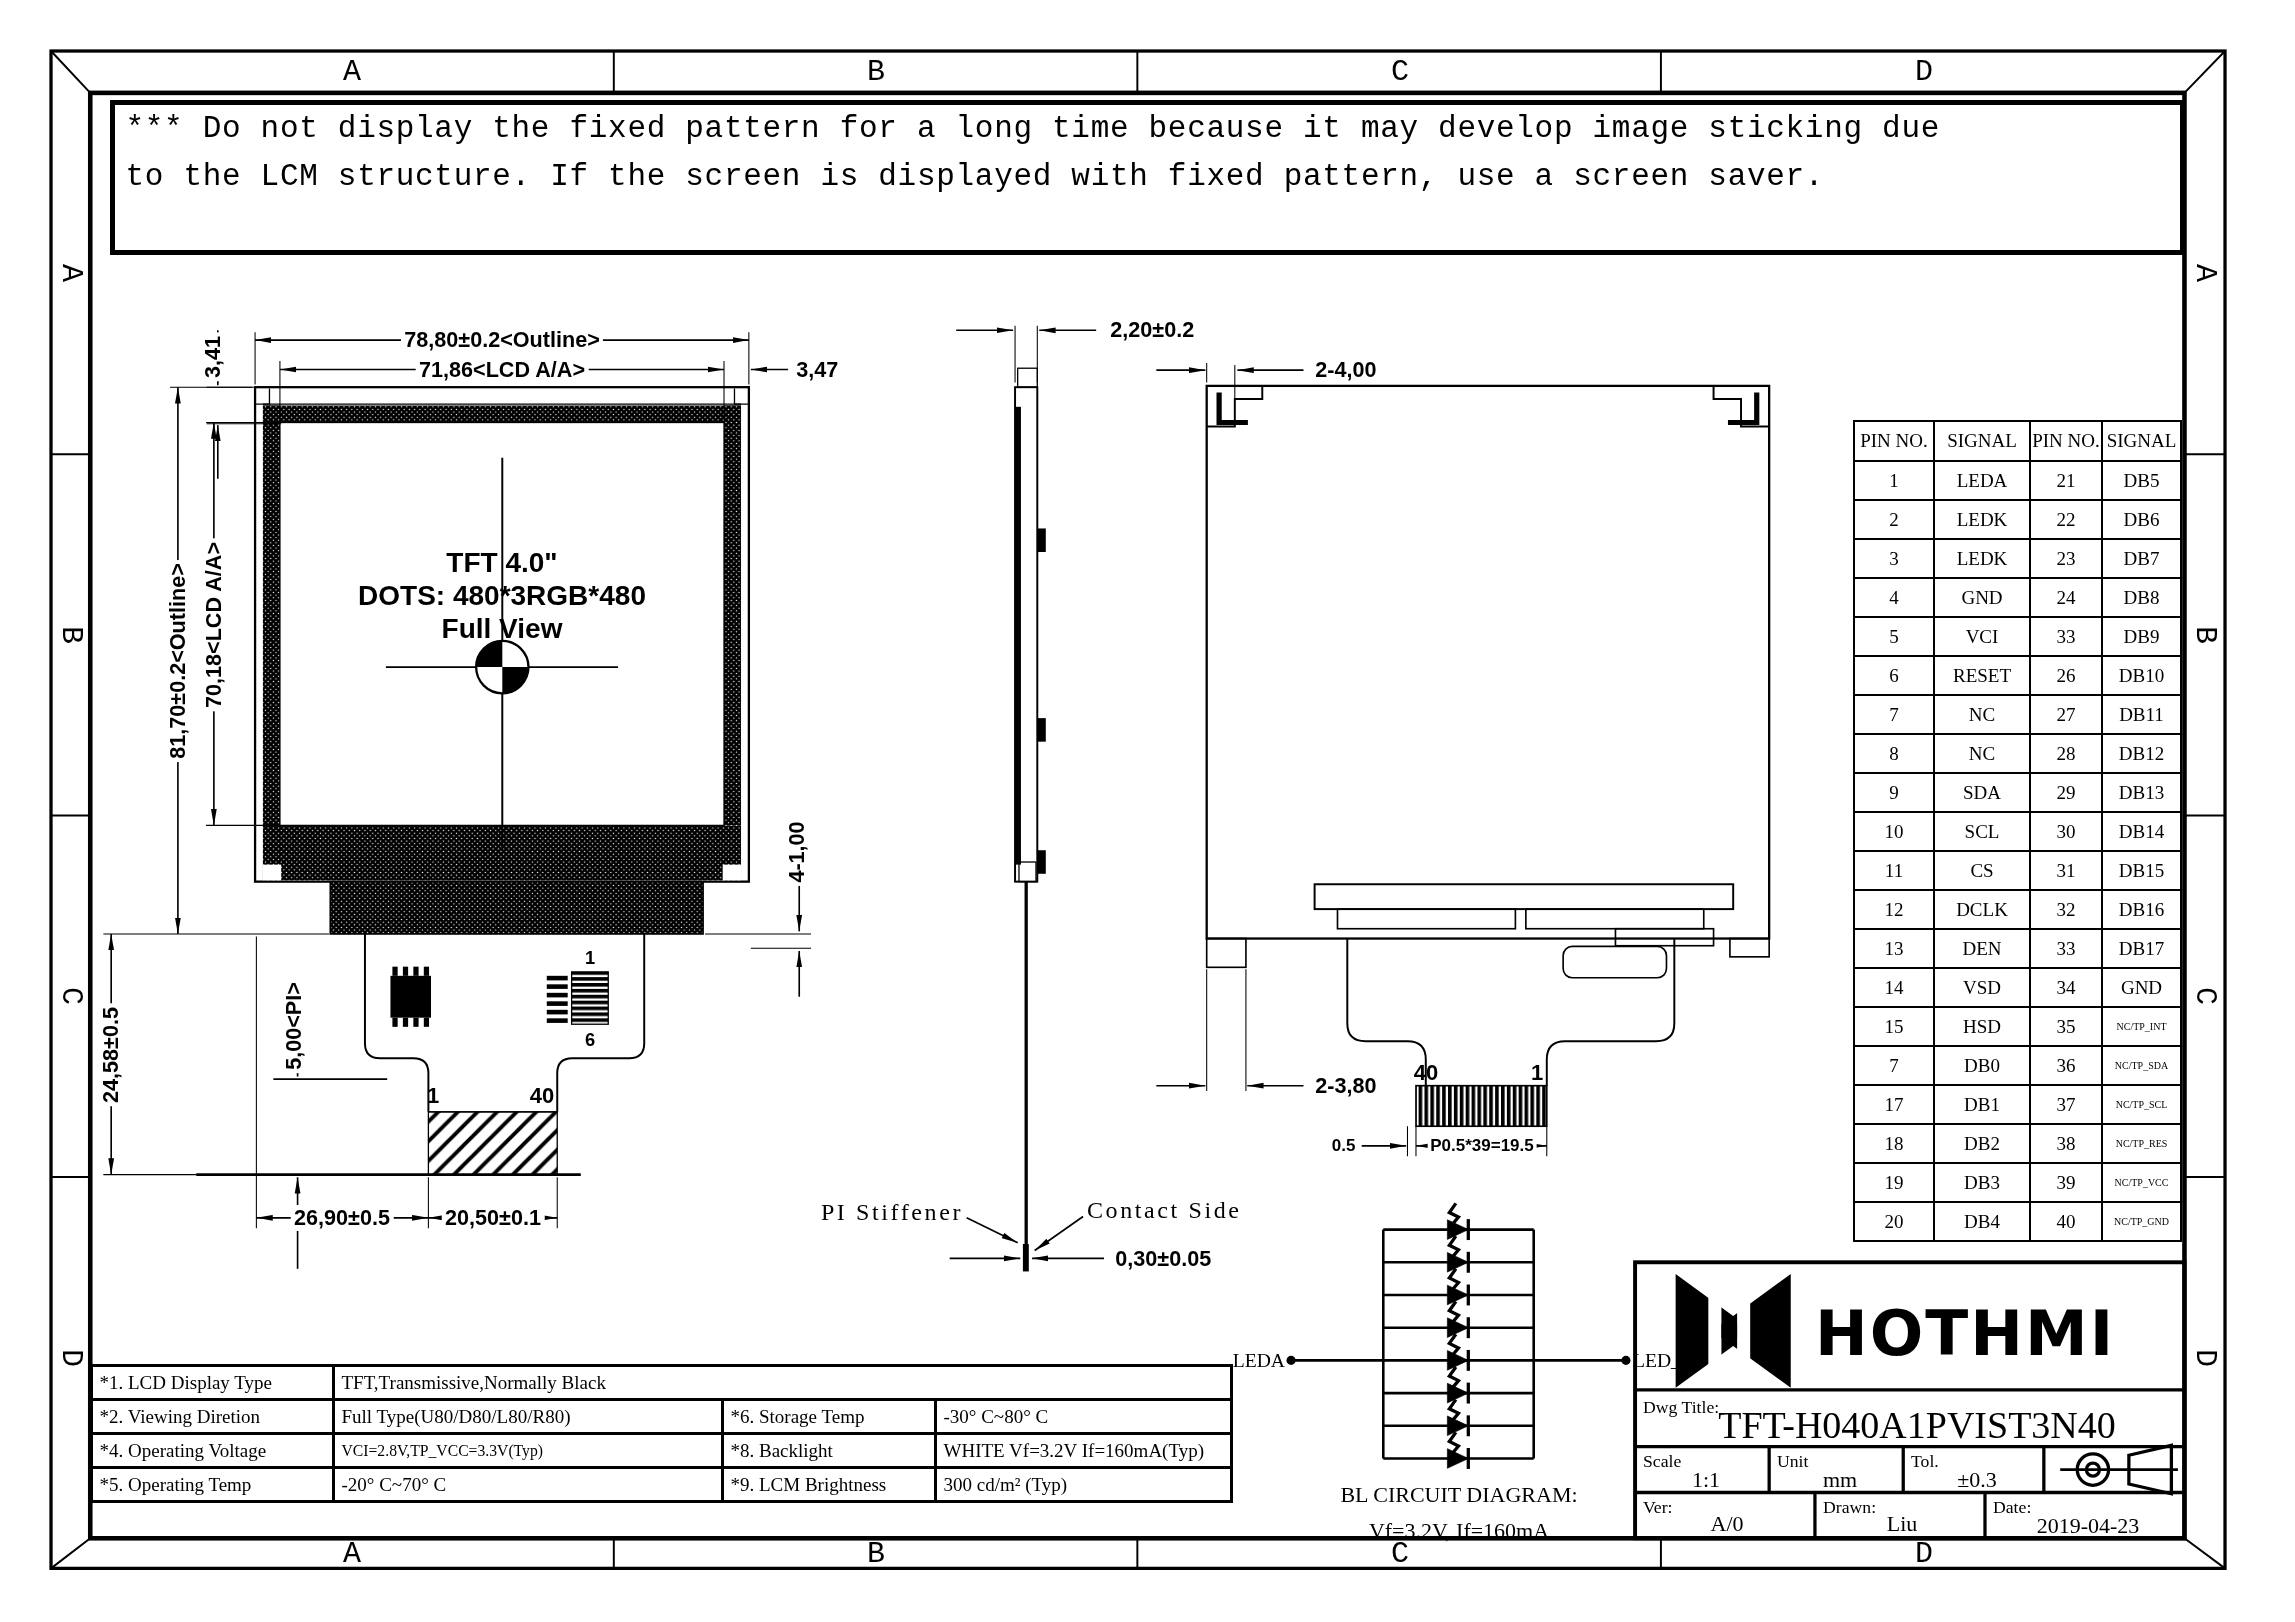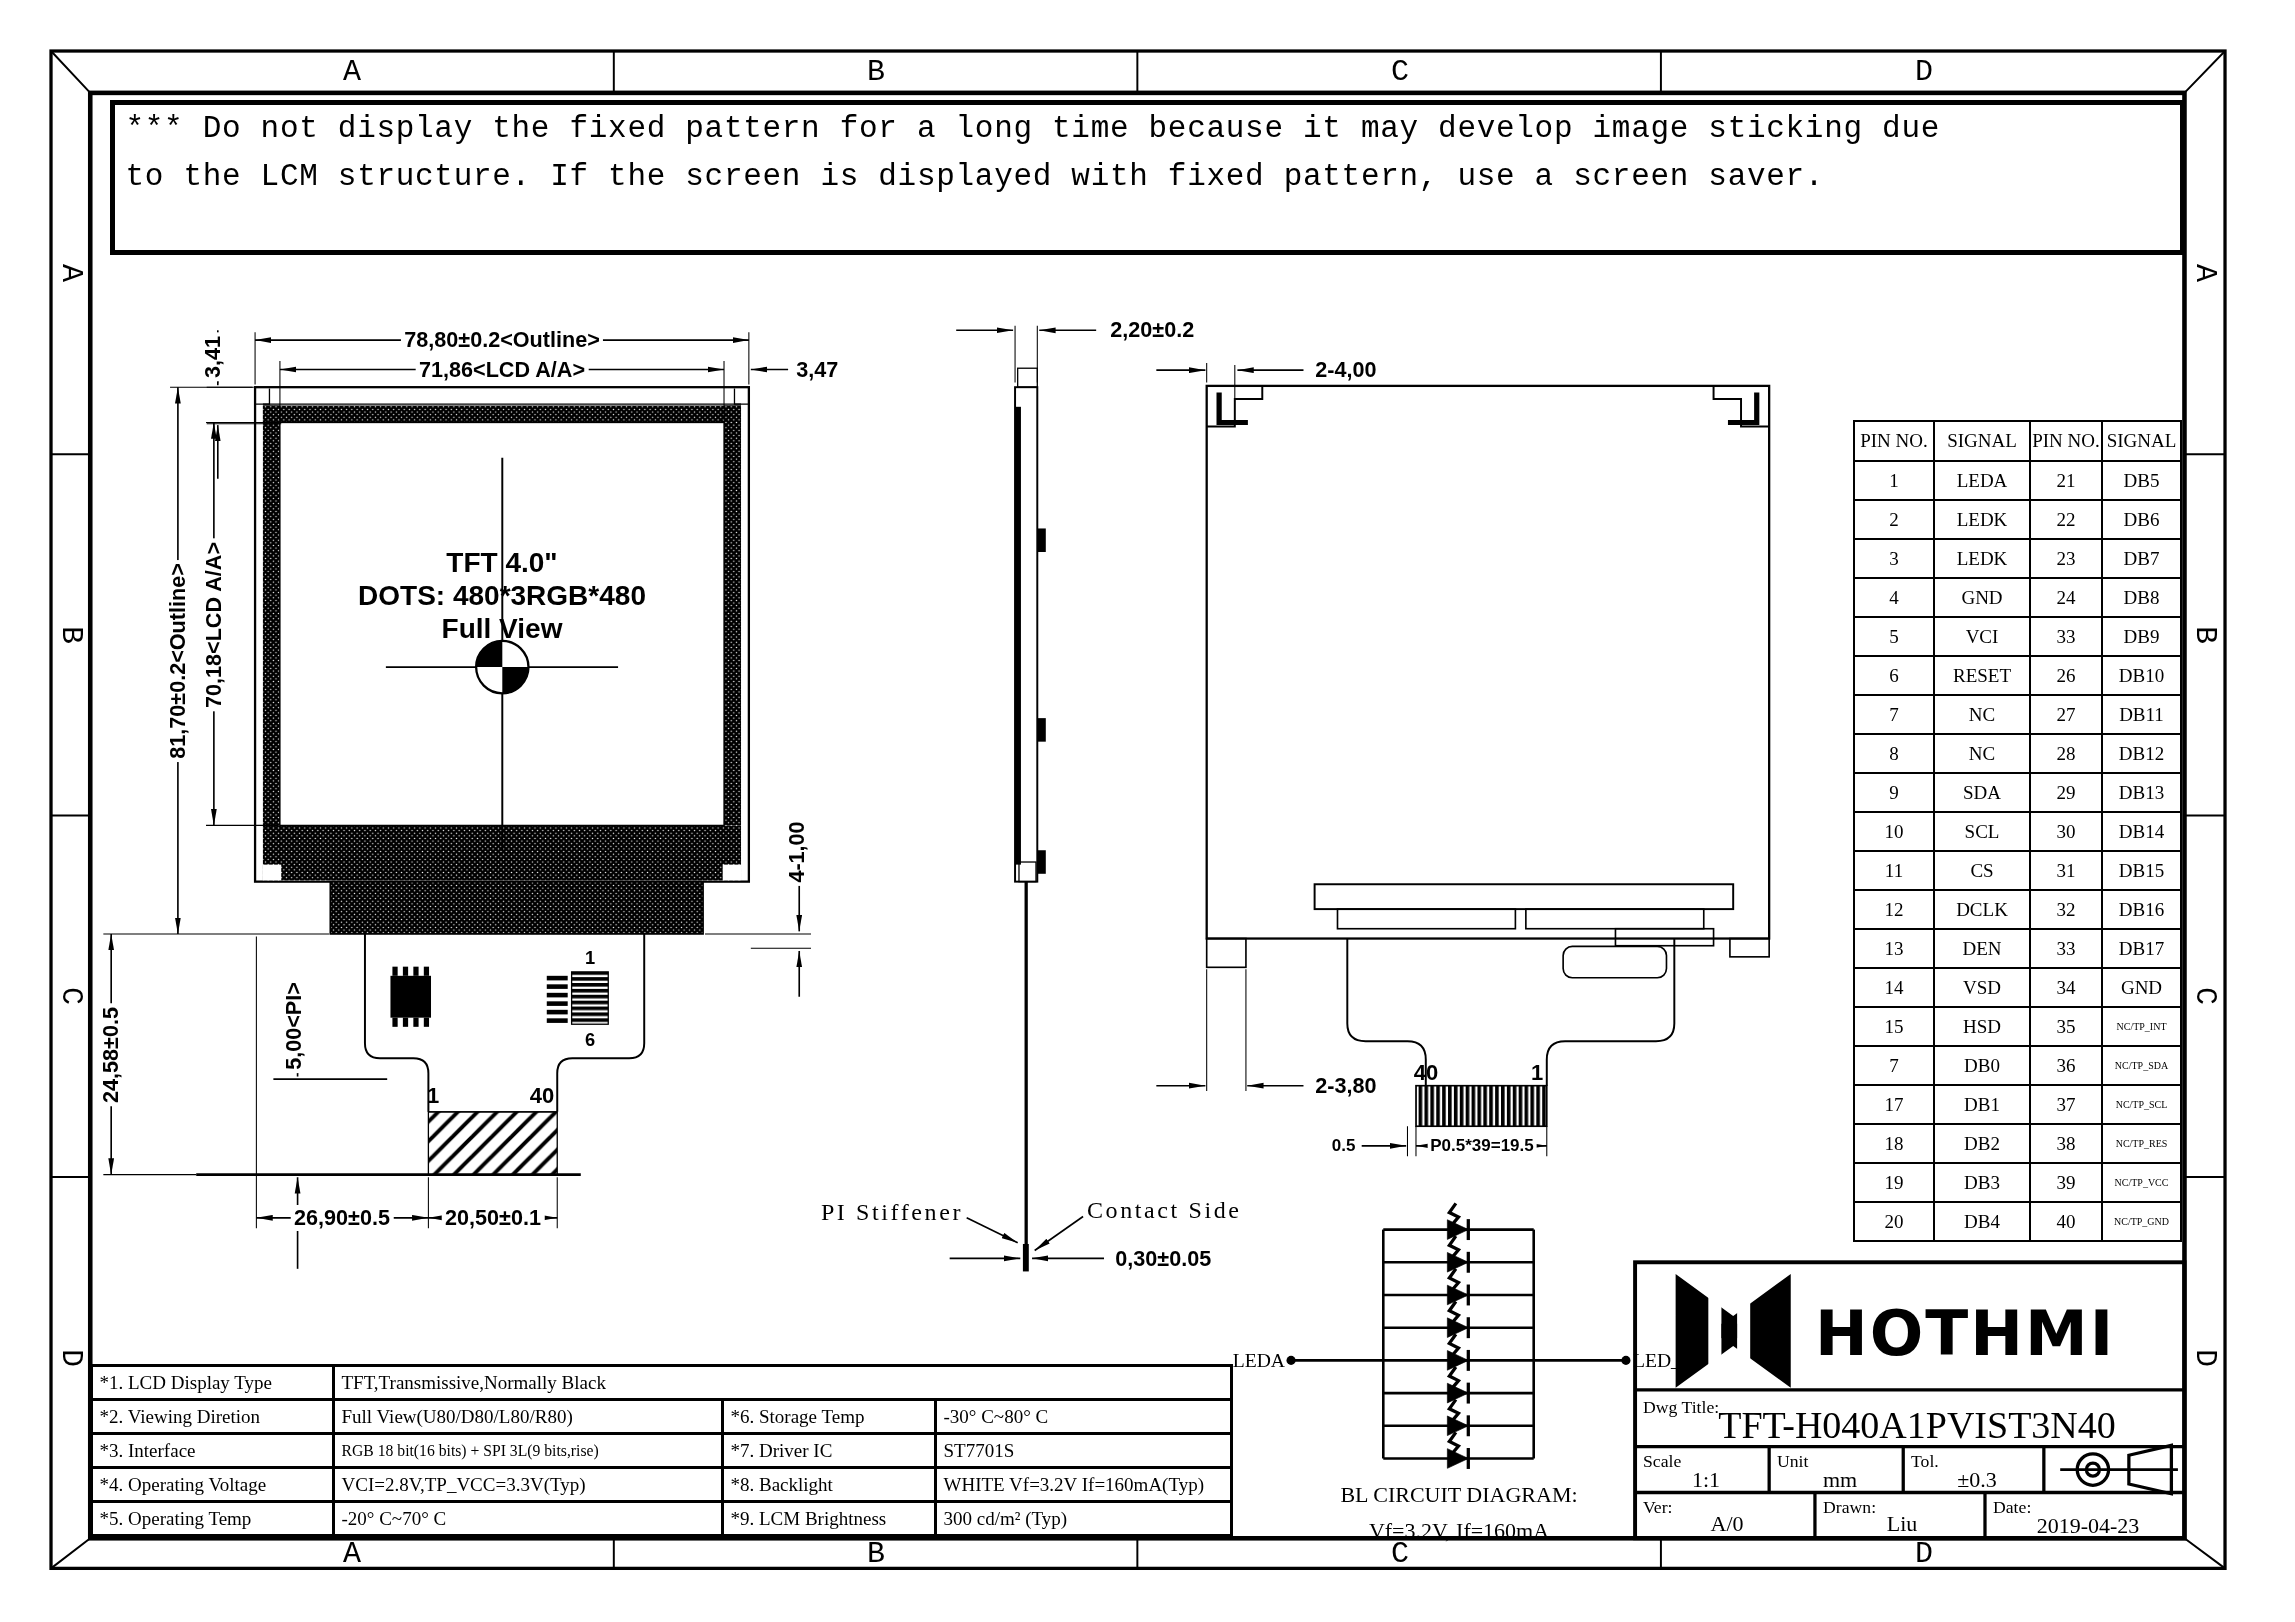--- a/index.html
+++ b/index.html
@@ -462,29 +462,23 @@
         <col style="width:213px">
         <col style="width:296px">
       </colgroup>
     <tbody>
         <tr>
       <td>*1. LCD Display Type</td>
       <td colspan="3">TFT,Transmissive,Normally Black</td>
     </tr>
     <tr>
       <td>*2. Viewing Diretion</td>
-      <td>Full View(U80/D80/L80/R80)</td>
+      <td>Full Type(U80/D80/L80/R80)</td>
       <td>*6. Storage Temp</td>
       <td>-30° C~80° C</td>
-    </tr>
-    <tr>
-      <td>*3. Interface</td>
-      <td>RGB 18 bit(16 bits) + SPI 3L(9 bits,rise)</td>
-      <td>*7. Driver IC</td>
-      <td>ST7701S</td>
     </tr>
     <tr>
       <td>*4. Operating Voltage</td>
       <td>VCI=2.8V,TP_VCC=3.3V(Typ)</td>
       <td>*8. Backlight</td>
       <td>WHITE Vf=3.2V If=160mA(Typ)</td>
     </tr>
     <tr>
       <td>*5. Operating Temp</td>
       <td>-20° C~70° C</td>

